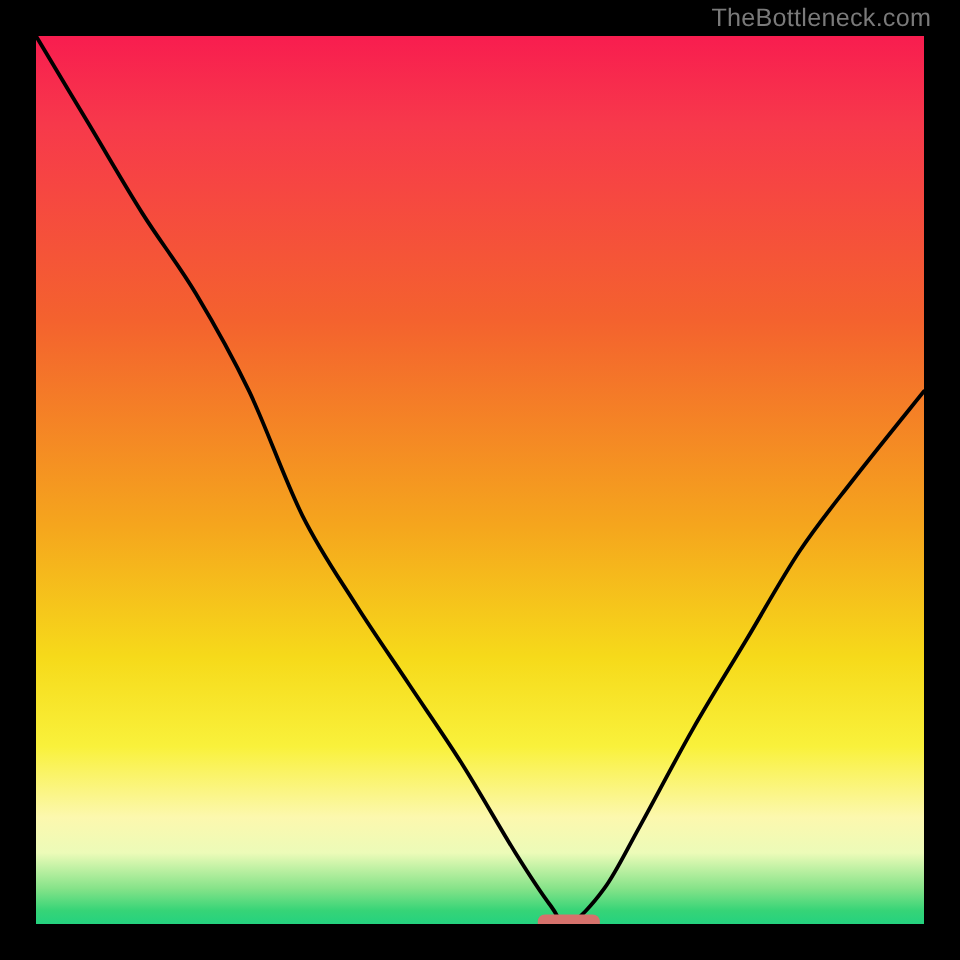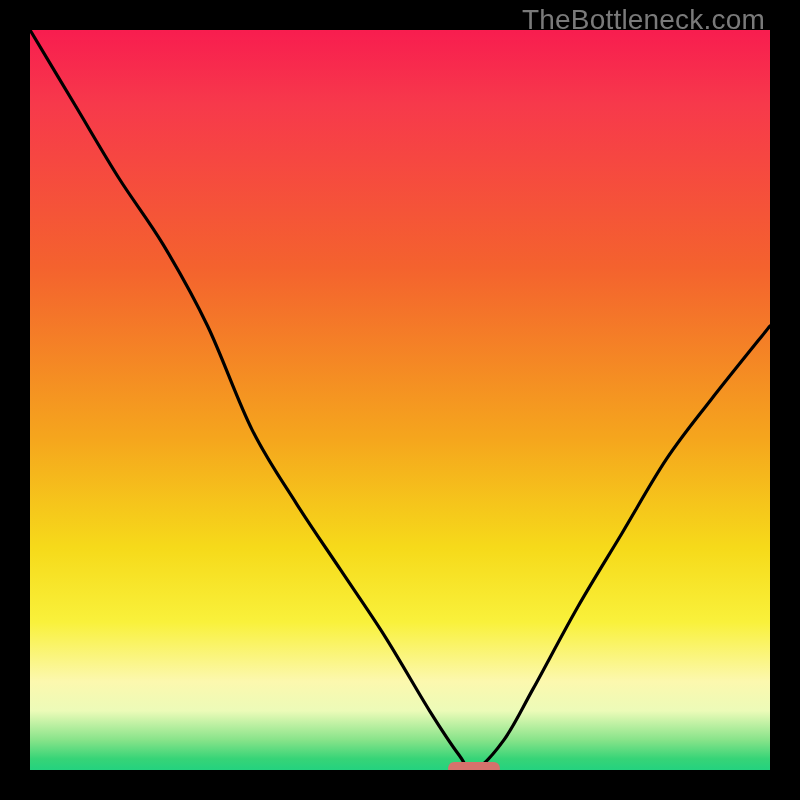--- a/index.html
+++ b/index.html
@@ -44,23 +44,23 @@
   .svg-layer {
     position: absolute;
     left: 0;
     top: 0;
     width: 740px;
     height: 740px;
   }
   .watermark {
     position: absolute;
     top: 4px;
-    right: 35px;
+    right: 24px;
     color: #7a7a7a;
-    font-size: 28px;
+    font-size: 21px;
     font-weight: 500;
     letter-spacing: 0.2px;
     user-select: none;
   }
 </style>
 </head>
 <body>
 
 <div class="frame">
 

